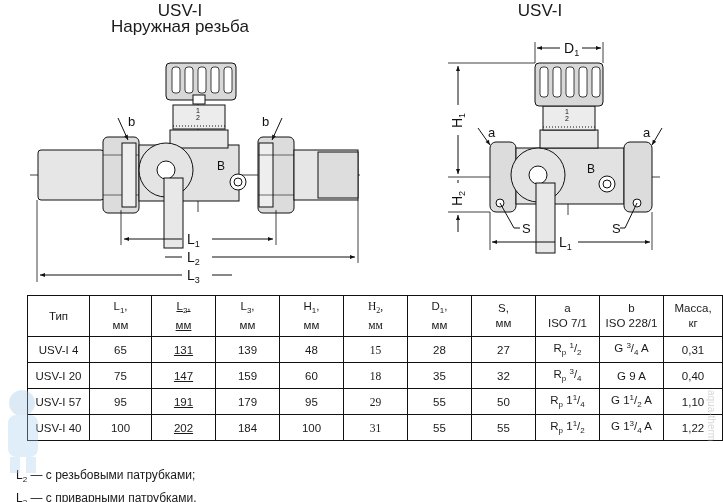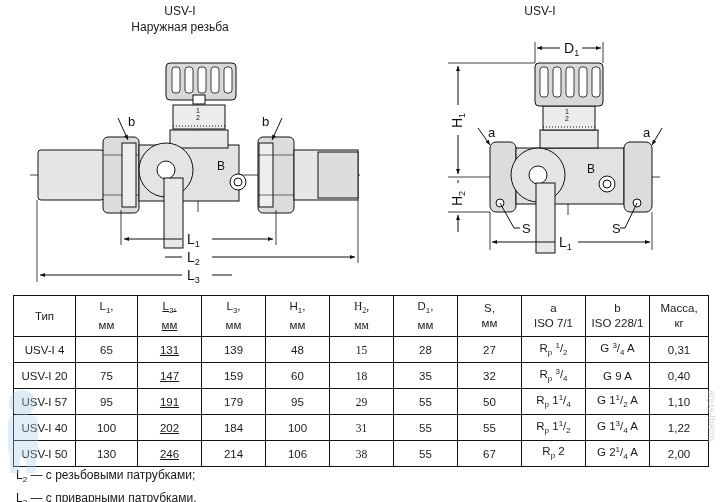--- a/index.html
+++ b/index.html
@@ -1,21 +1,21 @@
 <!DOCTYPE html>
 <html><head>
 <meta charset="utf-8">
 <style>
   html,body{margin:0;padding:0;background:#fff;}
   body{width:723px;height:502px;position:relative;overflow:hidden;font-family:"Liberation Sans",sans-serif;color:#1a1a1a;}
-  .caption{position:absolute;text-align:center;font-size:12px;line-height:16px;}
+  .caption{position:absolute;text-align:center;font-size:17px;line-height:16px;}
   .cap-left{left:60px;width:240px;top:3px;}
   .cap-right{left:420px;width:240px;top:3px;}
   svg.drawing{position:absolute;top:0;left:0;}
-  table.spec{position:absolute;left:13px;top:295px;border-collapse:collapse;font-size:11.5px;}
+  table.spec{position:absolute;left:27px;top:295px;border-collapse:collapse;font-size:11.5px;}
   table.spec td, table.spec th{border:1px solid #111;text-align:center;padding:0;font-weight:normal;}
   table.spec th{height:40px;line-height:15px;vertical-align:middle;}
   table.spec td{height:19px;line-height:18px;}
   .c0{width:61px;} .c1{width:61px;} .c2{width:63px;text-decoration:underline;} .c3{width:63px;} .c4{width:63px;} .c5{width:63px;font-family:Liberation Serif, serif;}
   .c6{width:63px;} .c7{width:63px;} .c8{width:63px;} .c9{width:63px;} .c10{width:58px;}
   sub{font-size:8px;vertical-align:-3px;}
   sup{font-size:8px;vertical-align:4px;}
   .notes{position:absolute;left:16px;top:466px;font-size:12px;line-height:19px;}
   .watermark-left{position:absolute;left:0;top:385px;width:45px;height:90px;opacity:.35;}
   .watermark-right{position:absolute;left:703px;top:390px;width:14px;height:110px;color:#bbb;font-size:10px;writing-mode:vertical-rl;opacity:.6;}
@@ -230,33 +230,20 @@
         <td class="c2">202</td>
         <td class="c3">184</td>
         <td class="c4">100</td>
         <td class="c5">31</td>
         <td class="c6">55</td>
         <td class="c7">55</td>
         <td class="c8">R<sub>p</sub> 1<sup>1</sup>/<sub>2</sub></td>
         <td class="c9">G 1<sup>3</sup>/<sub>4</sub> A</td>
         <td class="c10">1,22</td>
       </tr>
-      <tr>
-        <td class="c0">USV-I 50</td>
-        <td class="c1">130</td>
-        <td class="c2">246</td>
-        <td class="c3">214</td>
-        <td class="c4">106</td>
-        <td class="c5">38</td>
-        <td class="c6">55</td>
-        <td class="c7">67</td>
-        <td class="c8">R<sub>p</sub> 2</td>
-        <td class="c9">G 2<sup>1</sup>/<sub>4</sub> A</td>
-        <td class="c10">2,00</td>
-      </tr>
     </tbody>
 </table>
 
 <div class="notes">
   <div><span>L</span><sub>2</sub><span> — с резьбовыми патрубками;</span></div>
   <div><span>L</span><sub>3</sub><span> — с приварными патрубками.</span></div>
 </div>
 
 <svg class="watermark-left" viewBox="0 0 45 90">
   <circle cx="22" cy="18" r="13" fill="#9cc6e8"></circle>

